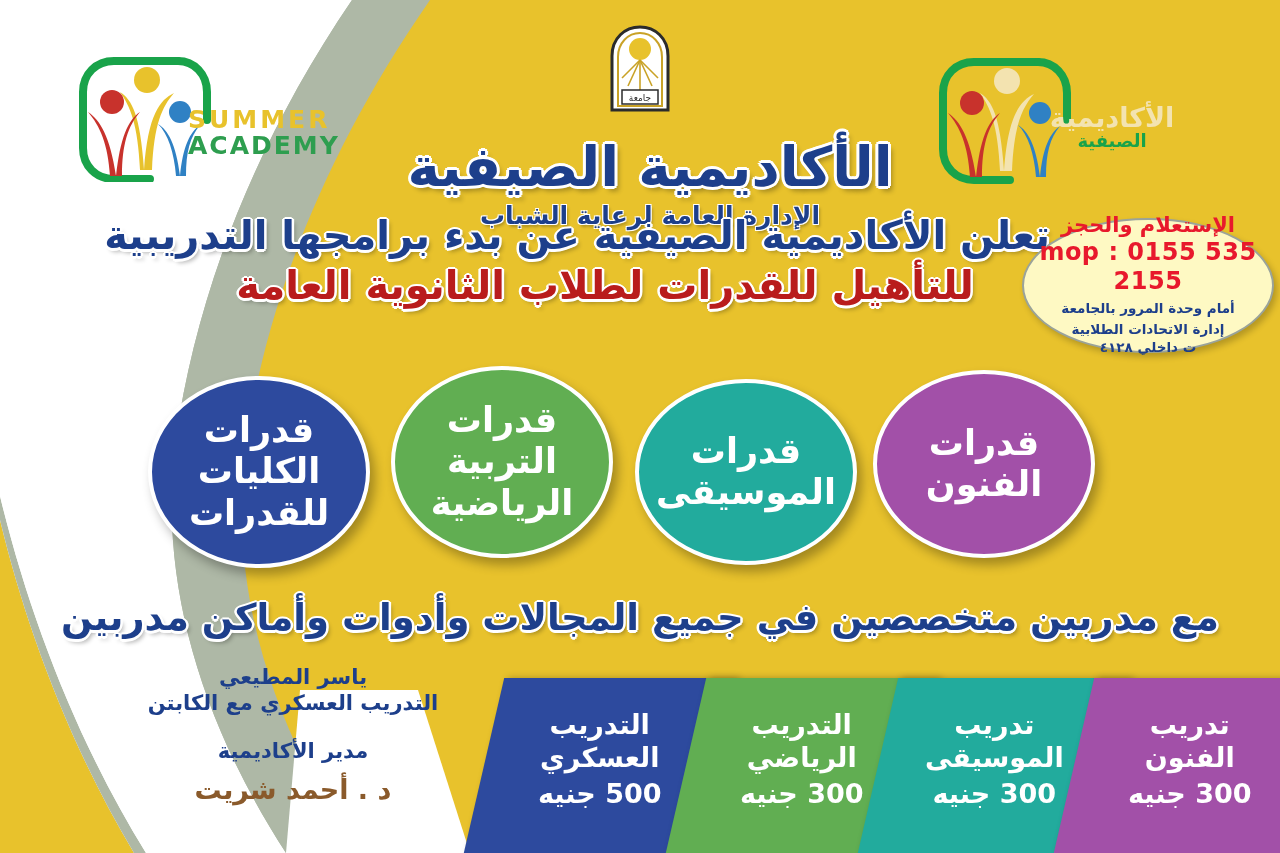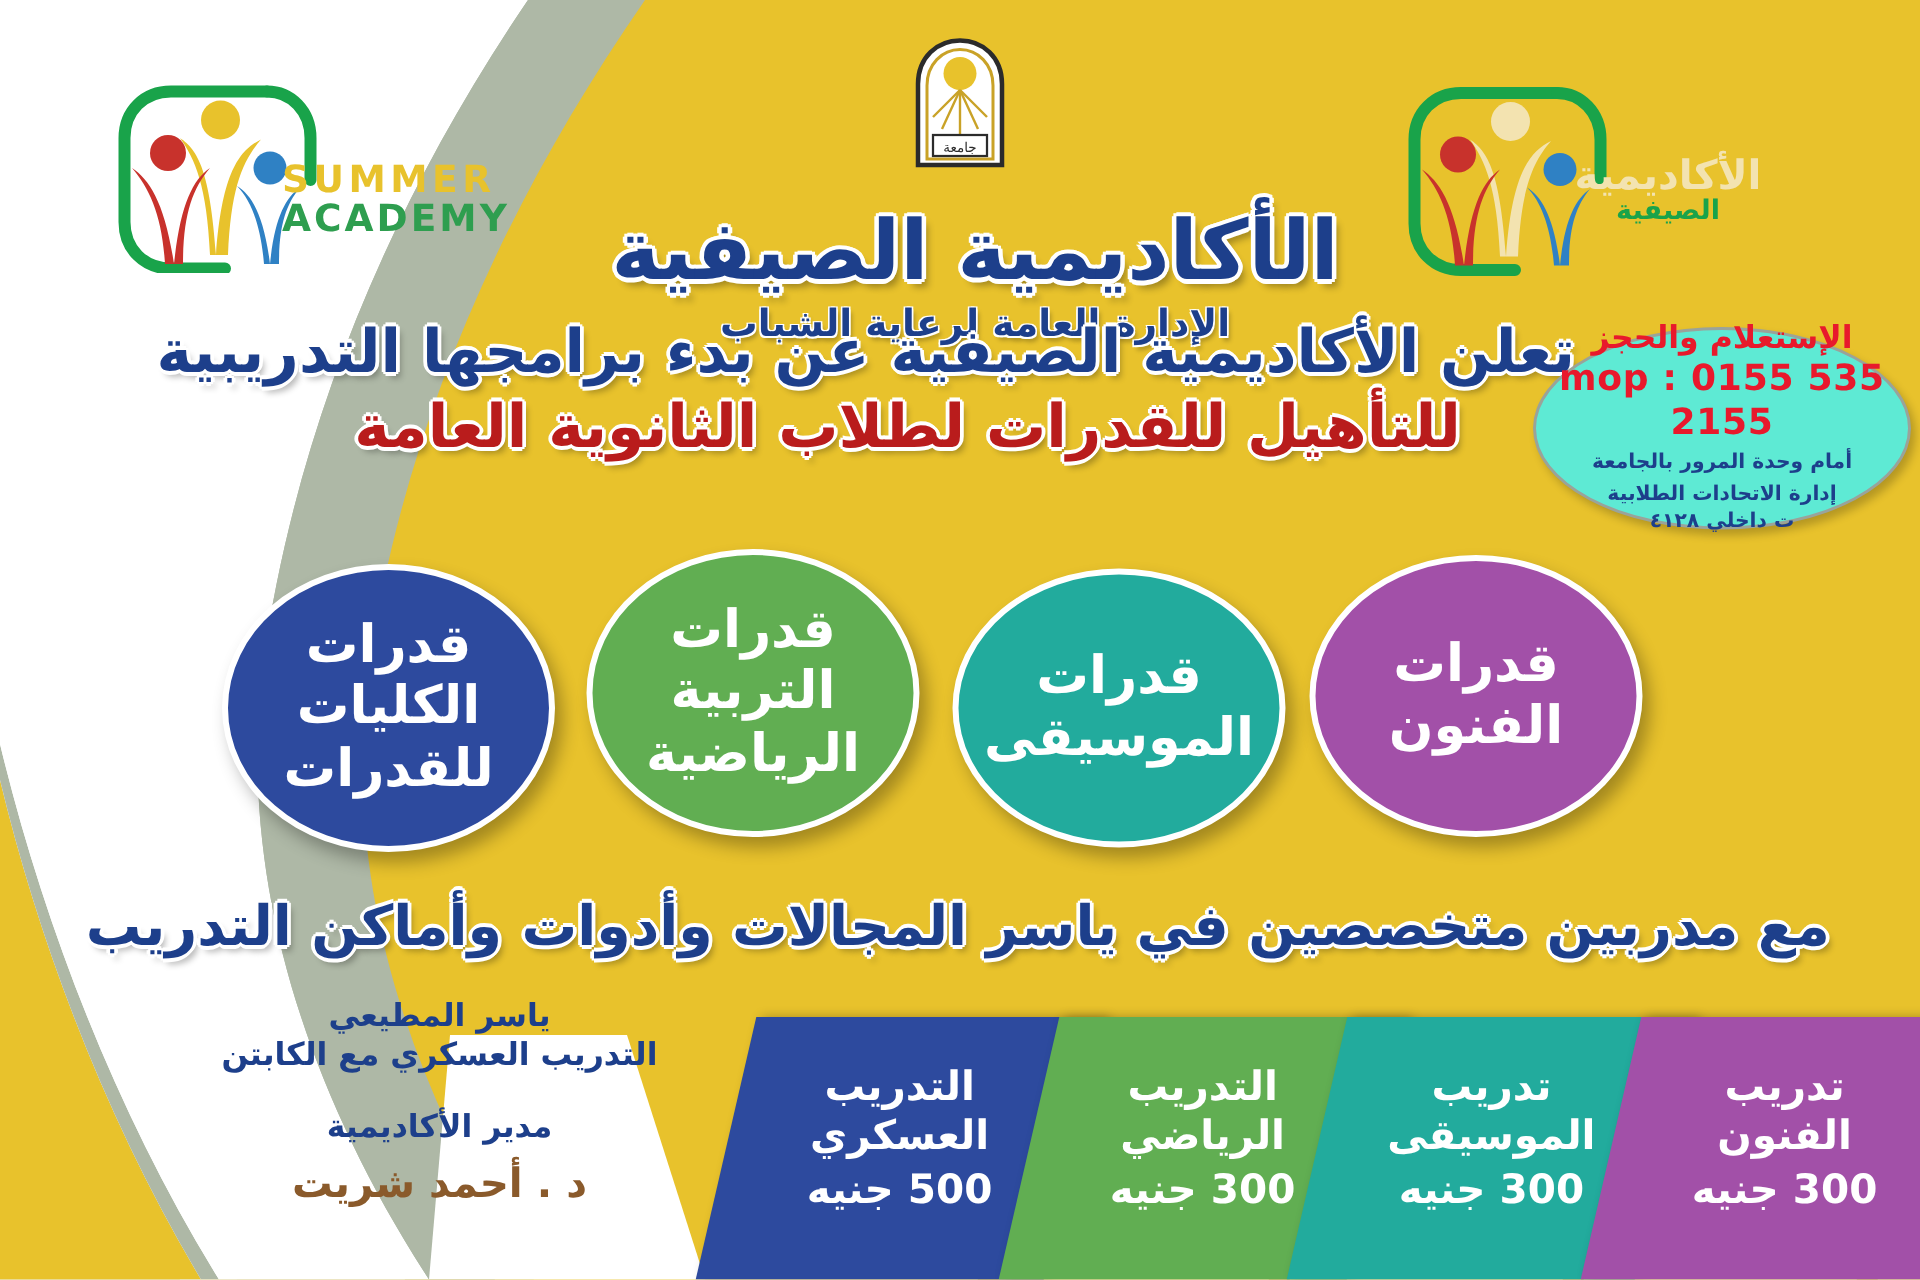--- a/index.html
+++ b/index.html
@@ -45,21 +45,21 @@
   }
   .announce .line2{
     font-size:40px;font-weight:bold;color:#b91c1c;line-height:1.05;margin-top:8px;white-space:nowrap;
     text-shadow:-1.5px -1.5px 0 #fff,1.5px -1.5px 0 #fff,-1.5px 1.5px 0 #fff,1.5px 1.5px 0 #fff,
                 -2.5px 0 0 #fff,2.5px 0 0 #fff,0 -2.5px 0 #fff,0 2.5px 0 #fff,3px 4px 4px rgba(0,0,0,.28);
   }
 
   
   .contact{
     position:absolute;left:1022px;top:218px;width:252px;height:135px;
-    background:#5eead4;border:2px solid #9aa39a;border-radius:50%/50%;
+    background:#fef9c3;border:2px solid #9aa39a;border-radius:50%/50%;
     box-shadow:3px 4px 6px rgba(0,0,0,.22);
     display:flex;flex-direction:column;align-items:center;justify-content:center;
     text-align:center;padding:4px 10px;box-sizing:border-box;
   }
   .contact-title{font-size:21px;font-weight:bold;color:#e8192c;line-height:1.1;}
   .contact-phone{font-size:24px;font-weight:bold;color:#e8192c;line-height:1.2;margin-top:1px;
     direction:ltr;letter-spacing:.5px;}
   .contact-addr{font-size:13.5px;font-weight:bold;color:#1d3f8b;line-height:1.35;margin-top:3px;}
   .contact-ext{font-size:13.5px;font-weight:bold;color:#1d3f8b;line-height:1.35;}
 
@@ -249,21 +249,21 @@
       </div>
     </div>
     <div class="circle c3">
       <div>
         <div>قدرات</div>
         <div>الفنون</div>
       </div>
     </div>
   </div>
 
-  <div class="trainers">مع مدربين متخصصين في ياسر المجالات وأدوات وأماكن التدريب</div>
+  <div class="trainers">مع مدربين متخصصين في جميع المجالات وأدوات وأماكن مدربين</div>
 
   <div class="notes">
     <div class="note-mil">ياسر المطيعي</div>
     <div class="note-mil">التدريب العسكري مع الكابتن</div>
     <div class="note-role">مدير الأكاديمية</div>
     <div class="note-name">د . أحمد شريت</div>
   </div>
 
   <div class="banners">
     <div class="gold-edge" style="left:276px;"></div>

